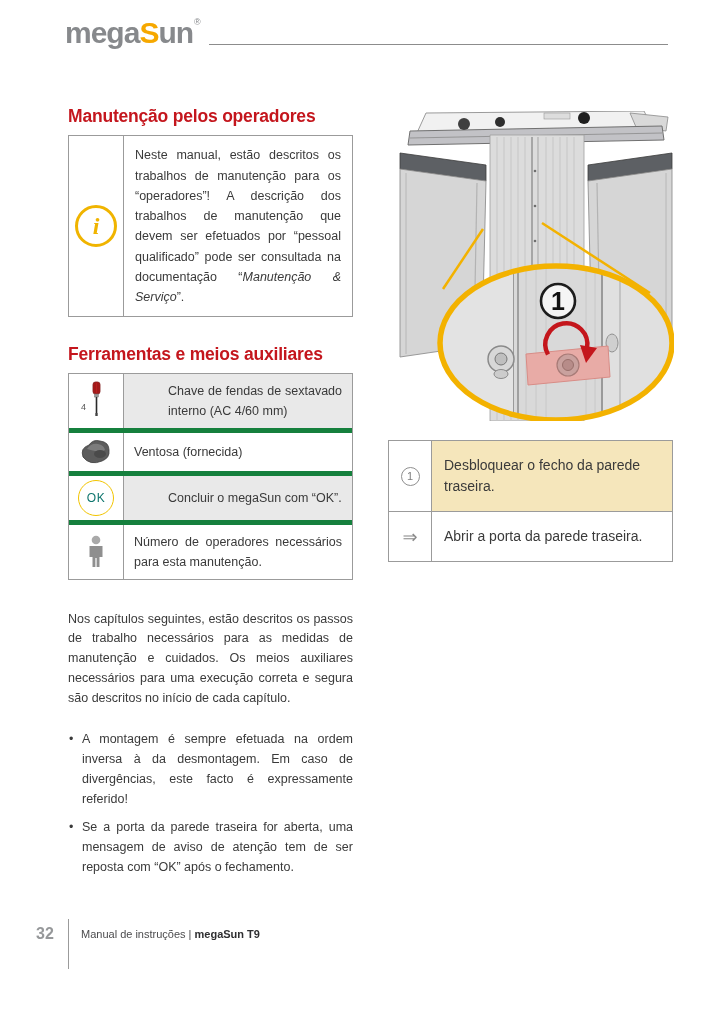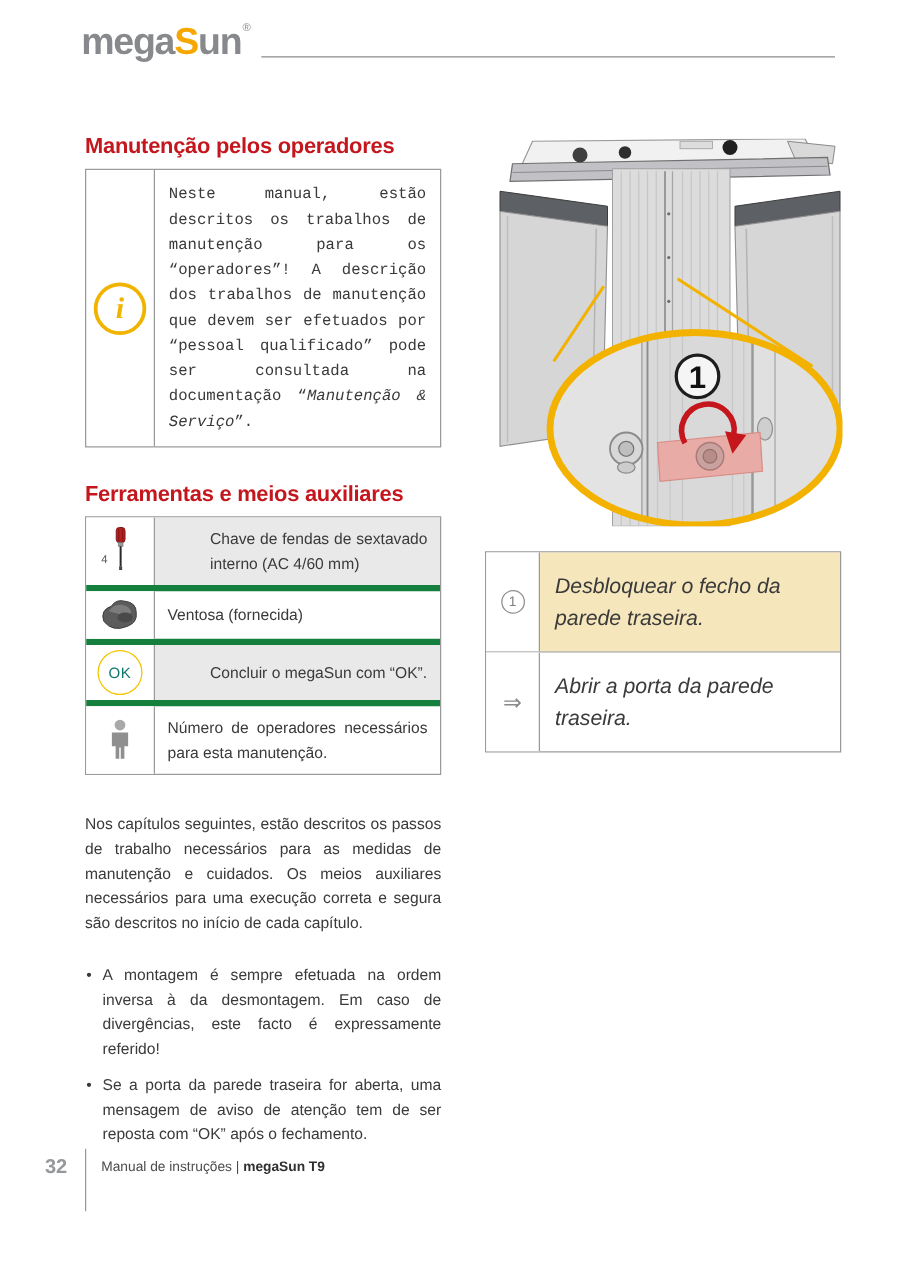--- a/index.html
+++ b/index.html
@@ -17,21 +17,21 @@
   .col{position:absolute;top:107px;width:285px;}
   .col-left{left:68px;}
   .col-right{left:388px;}
   h2.red{margin:0;font-size:17.5px;line-height:1.1;font-weight:700;color:#c4161d;letter-spacing:-0.2px;}
   
   .info-box{margin-top:9px;border:1px solid #9b9b9b;display:flex;}
   .info-icon-cell{width:54px;border-right:1px solid #9b9b9b;display:flex;align-items:center;justify-content:center;}
   .info-icon{width:36px;height:36px;border:3px solid #f0b400;border-radius:50%;color:#f0b400;
     display:flex;align-items:center;justify-content:center;
     font-family:"Liberation Serif", serif;font-style:italic;font-weight:700;font-size:24px;line-height:1;}
-  .info-text{flex:1;padding:9px 11px;font-size:12.5px;line-height:1.62;text-align:justify;hyphens:auto;font-family:Liberation Mono, monospace;}
+  .info-text{flex:1;padding:9px 11px;font-size:12.5px;line-height:1.62;text-align:justify;hyphens:auto;}
   .italic{font-style:italic;}
   
   .tools-table{margin-top:8px;border:1px solid #9b9b9b;}
   .tool-row{display:flex;}
   .tool-row + .tool-row{border-top:5px solid #15803d;}
   .tool-icon-cell{width:54px;border-right:1px solid #9b9b9b;display:flex;align-items:center;justify-content:center;padding:4px 0;background:#fff;}
   .tool-text{flex:1;padding:7px 10px;font-size:12.5px;line-height:1.6;display:flex;align-items:center;text-align:justify;}
   .tool-text.shaded{background:#e9e9e9;padding-left:44px;}
   .screwdriver-wrap{position:relative;width:30px;height:40px;}
   .screwdriver-wrap .size-num{position:absolute;left:0;bottom:9px;font-size:9px;color:#555;}
@@ -42,21 +42,21 @@
   .bullets{margin-top:22px;}
   .bullet-item{position:relative;padding-left:14px;font-size:12.5px;line-height:1.58;text-align:justify;hyphens:auto;margin-bottom:9px;}
   .bullet-item .bullet-char{position:absolute;left:1px;top:0;}
   
   .figure{margin:4px 0 0 10px;width:276px;height:310px;}
   
   .steps-table{margin-top:15px;border:1px solid #9b9b9b;}
   .step-row{display:flex;}
   .step-row + .step-row{border-top:1px solid #9b9b9b;}
   .step-icon-cell{width:42px;border-right:1px solid #9b9b9b;display:flex;align-items:center;justify-content:center;background:#fff;}
-  .step-text{flex:1;padding:14px 12px;font-size:17px;line-height:1.5;display:flex;align-items:center;font-style:italic;}
+  .step-text{flex:1;padding:14px 12px;font-size:14px;line-height:1.5;display:flex;align-items:center;}
   .step-text.highlight{background:#f5e6bb;}
   .circle-marker{width:17px;height:17px;border:1px solid #8f8f8f;border-radius:50%;color:#7d7d7d;
     font-size:11px;display:flex;align-items:center;justify-content:center;}
   .arrow-marker{font-size:18px;color:#8a8a8a;line-height:1;}
   
   .footer{position:absolute;left:36px;top:919px;display:flex;}
   .footer-num{font-size:16px;font-weight:700;color:#96989a;margin:6px 0 0 0;width:30px;text-align:left;}
   .footer-divider{border-left:1px solid #9b9b9b;height:50px;margin-left:2px;}
   .footer-text{font-size:11px;color:#4c4c4e;margin:9px 0 0 12px;white-space:nowrap;}
   .footer-text b{color:#2f2f31;}

